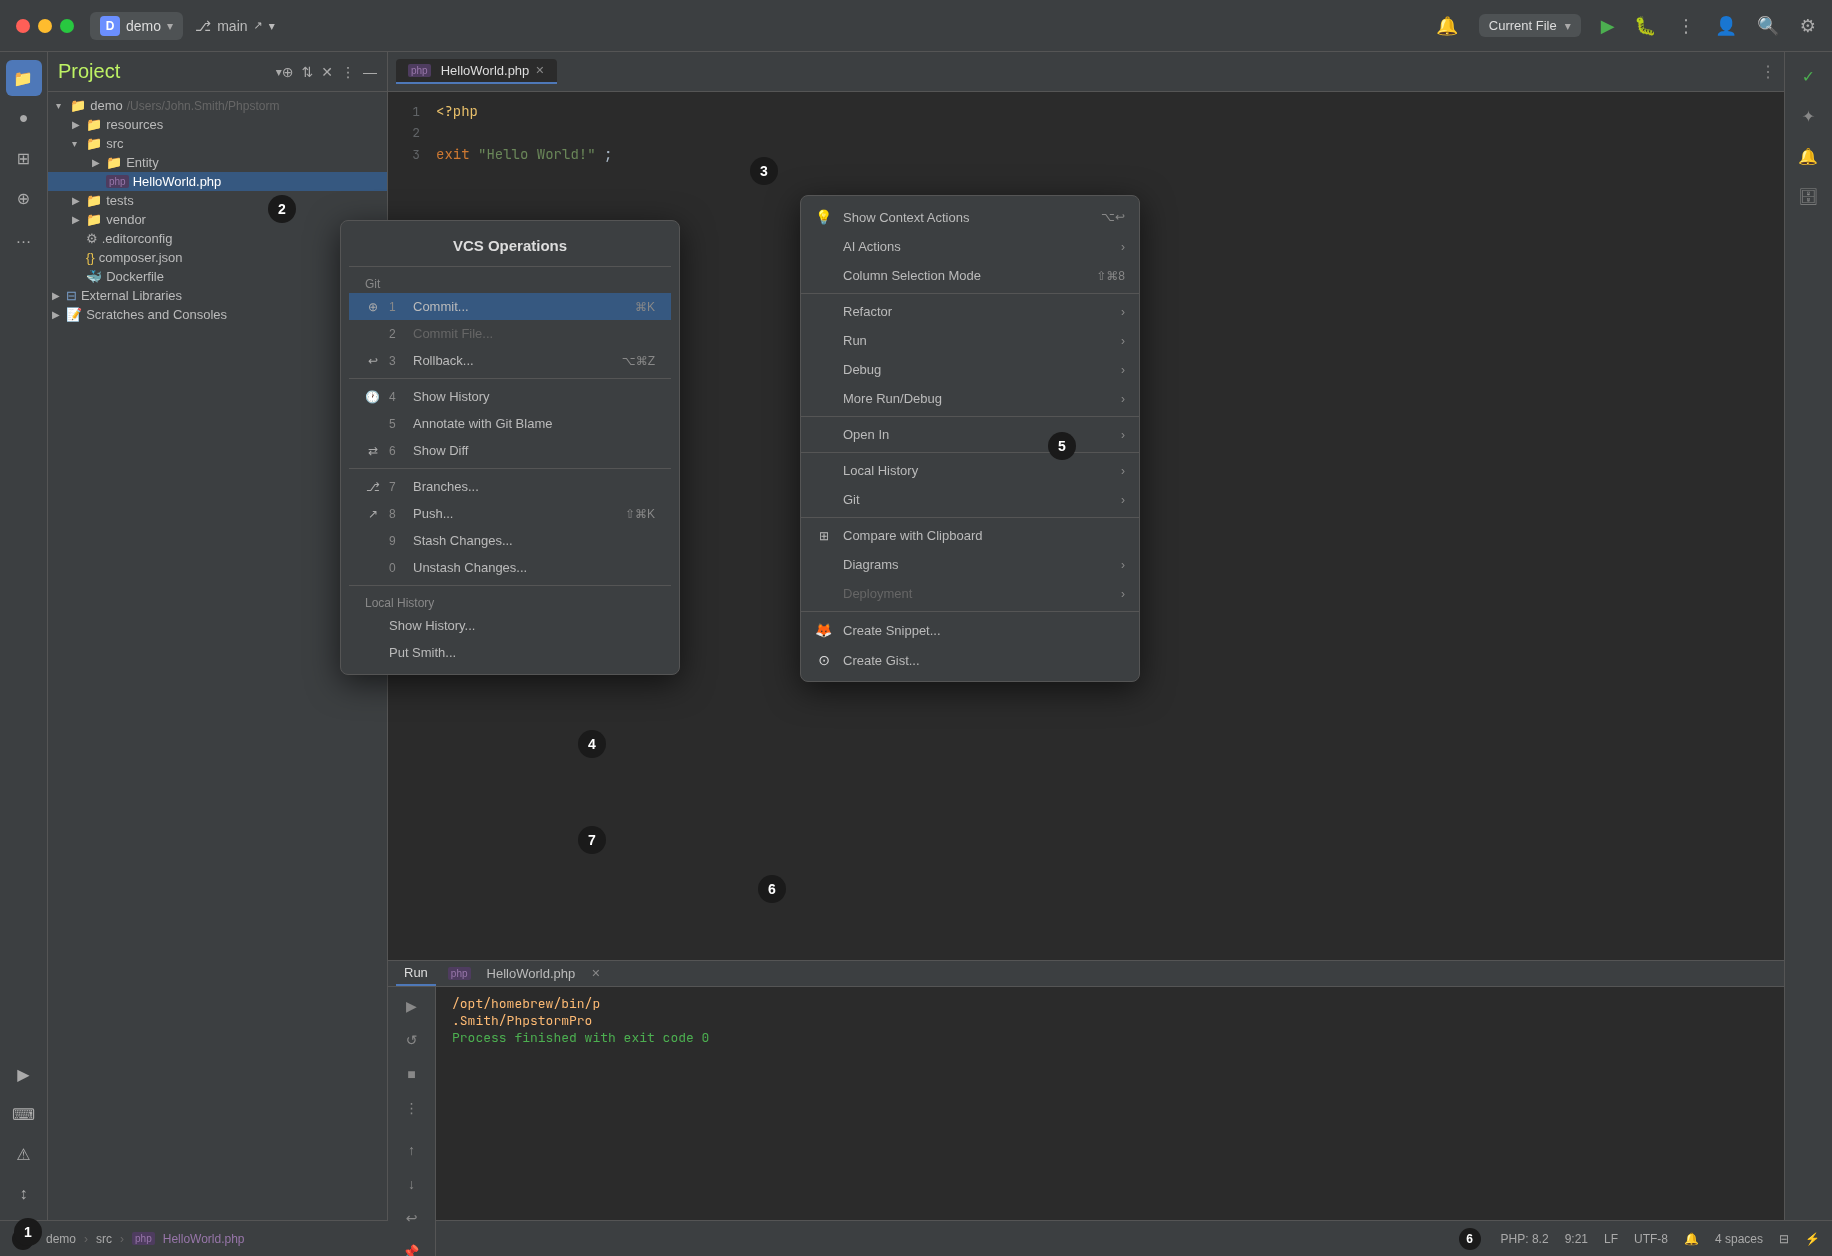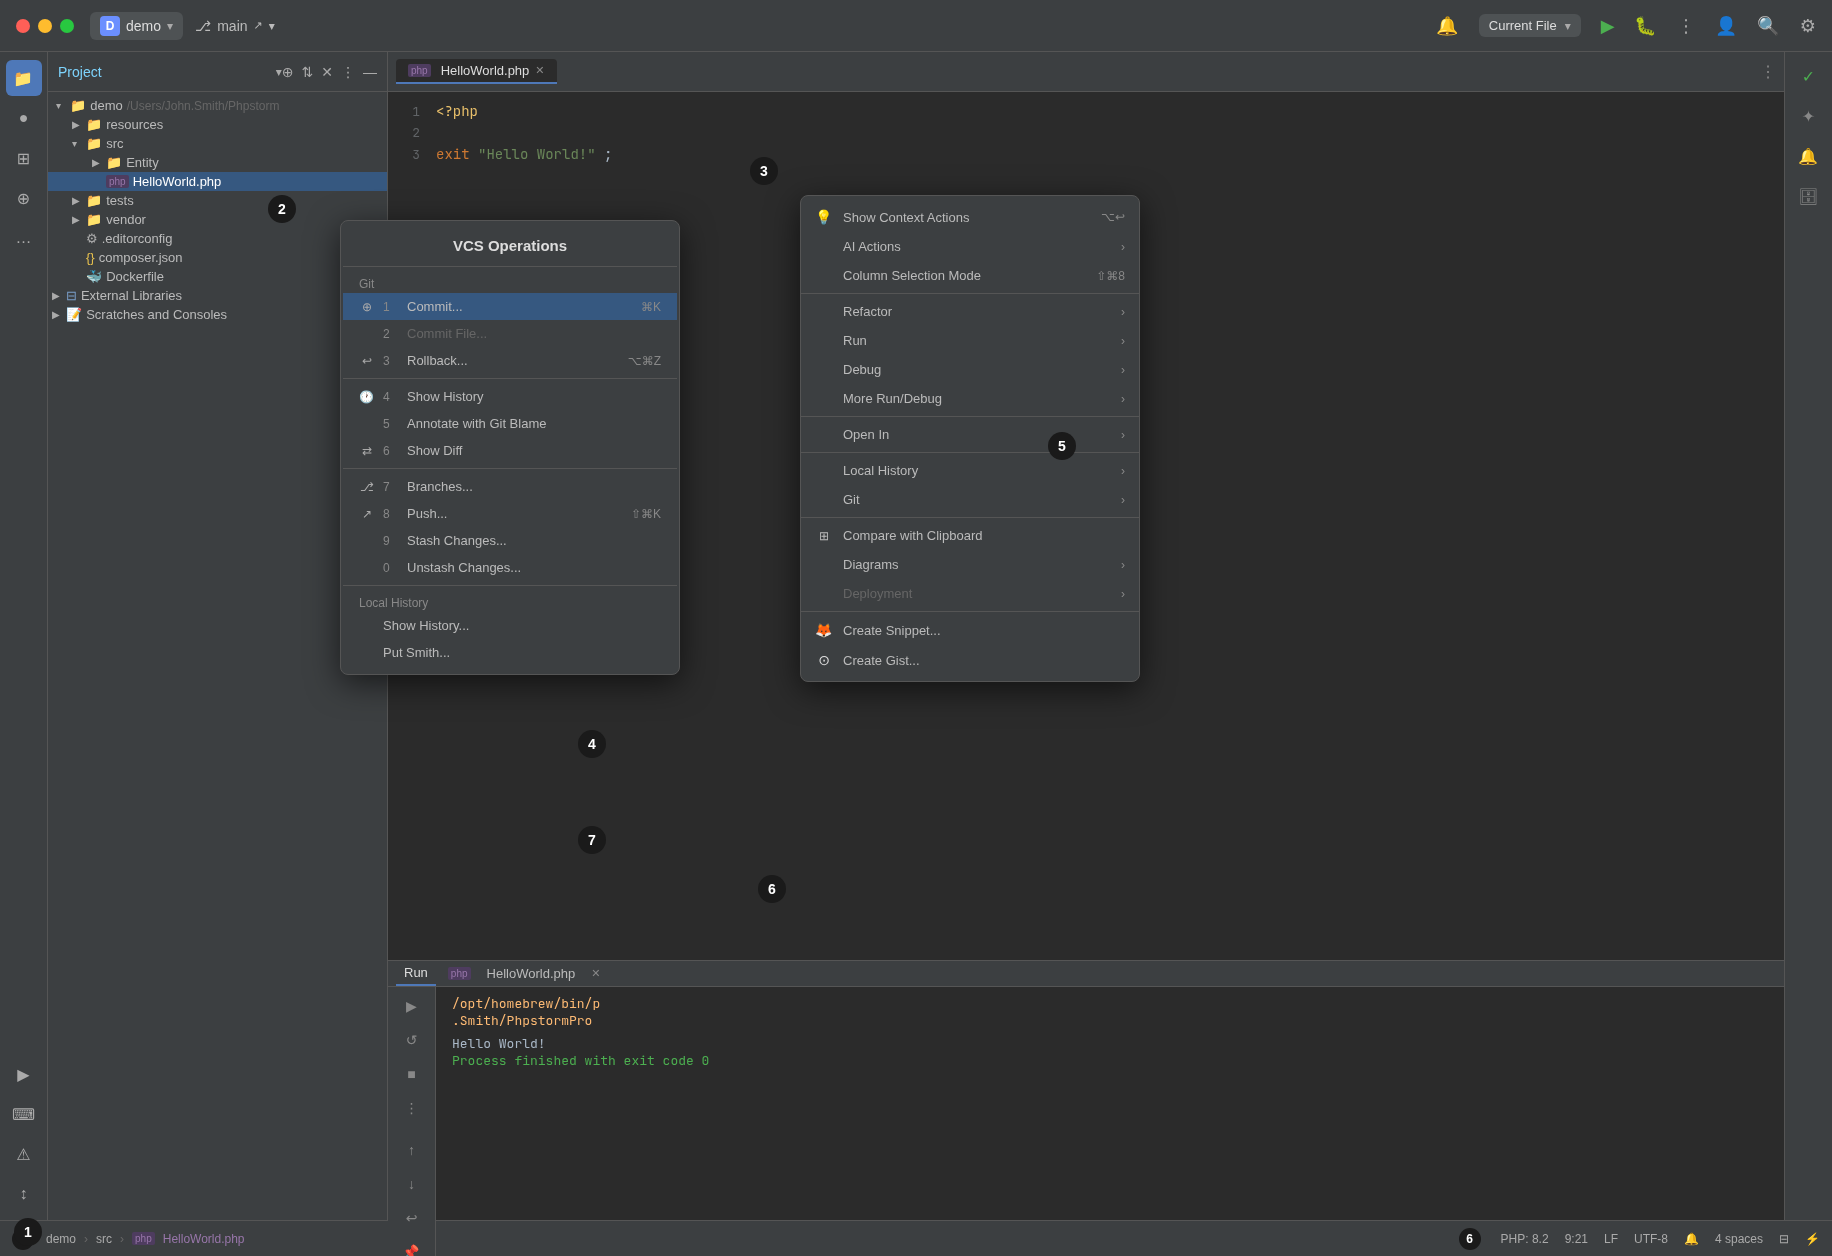--- a/index.html
+++ b/index.html
@@ -74,21 +74,21 @@
       width: 340px;
       background: #3c3f41;
       border-right: 1px solid #555;
       display: flex;
       flex-direction: column;
     }
     .project-header {
       display: flex; align-items: center; padding: 6px 10px;
       border-bottom: 1px solid #555; height: 40px;
     }
-    .project-header-title { color: #7dd3fc; font-size: 14px; font-weight: 500; margin-right: auto; }
+    .project-header-title { color: #bef264; font-size: 20px; font-weight: 500; margin-right: auto; }
     .project-header-icons { display: flex; gap: 8px; color: #aaa; font-size: 14px; }
     .project-tree { flex: 1; overflow-y: auto; padding: 4px 0; font-size: 13px; }
     .tree-item {
       display: flex; align-items: center; padding: 2px 8px;
       color: #bbb; cursor: pointer; white-space: nowrap;
     }
     .tree-item.selected { background: #365880; color: #fff; }
     .tree-arrow { width: 14px; display: inline-block; color: #aaa; font-size: 10px; }
     .tree-icon { margin-right: 4px; font-size: 13px; }
     .folder-icon { color: #7a9fca; }
@@ -176,21 +176,21 @@
     .vcs-popup {
       position: absolute;
       top: 220px;
       left: 340px;
       width: 340px;
       background: #3c3f41;
       border: 1px solid #555;
       border-radius: 8px;
       box-shadow: 0 8px 32px rgba(0,0,0,0.6);
       z-index: 100;
-      padding: 8px 2px;
+      padding: 8px 8px;
     }
     .vcs-popup-title {
       text-align: center;
       font-weight: 600;
       font-size: 15px;
       color: #ddd;
       padding: 8px 0 12px;
       border-bottom: 1px solid #555;
       margin-bottom: 4px;
     }
@@ -428,23 +428,20 @@
           <div class="bottom-sidebar-icon">↩</div>
           <div class="bottom-sidebar-icon">📌</div>
         </div>
         <div class="terminal-content">
           <div>
             <span class="terminal-path">/opt/homebrew/bin/p</span>
           </div>
           <div>
             <span class="terminal-path">.Smith/PhpstormPro</span>
           </div>
-          <div style="margin-top:6px;">
-            <span style="font-family:'JetBrains Mono',monospace;">Hello World!</span>
-          </div>
           <div>
             <span class="terminal-success">Process finished with exit code 0</span>
           </div>
         </div>
       </div>
     </div>
   </div>
 
   <div class="right-sidebar">
     <div class="right-sidebar-icon right-sidebar-check">✓</div>

